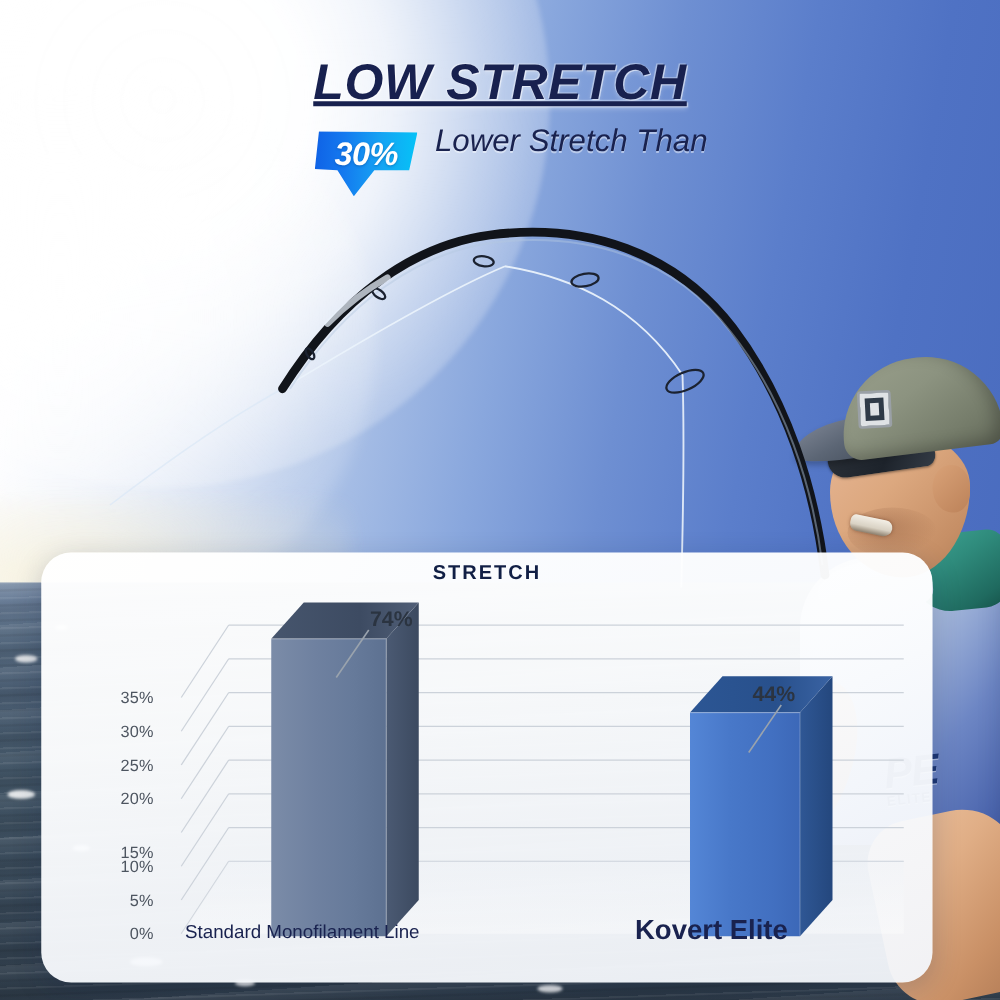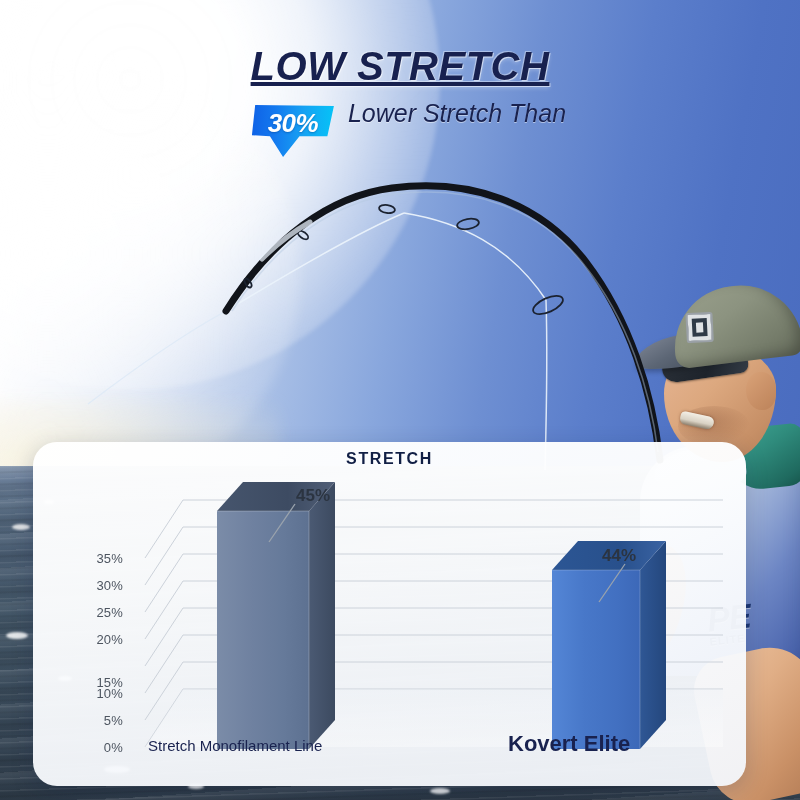--- a/index.html
+++ b/index.html
@@ -401,25 +401,25 @@
       <span style="top:116px;">35%</span>
       <span style="top:143px;">30%</span>
       <span style="top:170px;">25%</span>
       <span style="top:197px;">20%</span>
       <span style="top:240px;text-align:right;">15%</span>
       <span style="top:251px;">10%</span>
       <span style="top:278px;">5%</span>
       <span style="top:305px;">0%</span>
     </div>
 
-    <div class="dlabel" style="left:263px;top:44px;">45%</div>
+    <div class="dlabel" style="left:263px;top:44px;">74%</div>
     <div class="dlabel" style="left:569px;top:104px;">44%</div>
   </div>
 
-  <div class="label-mono">Stretch Monofilament Line</div>
+  <div class="label-mono">Standard Monofilament Line</div>
   <div class="label-kovert">Kovert Elite</div>
 
   <div class="headline">
     <div class="h1">LOW STRETCH</div>
     <div class="sub-row">
       <div class="badge">
         <div class="shape"></div>
         <div class="txt">30%</div>
       </div>
       <div class="sub-lines">

